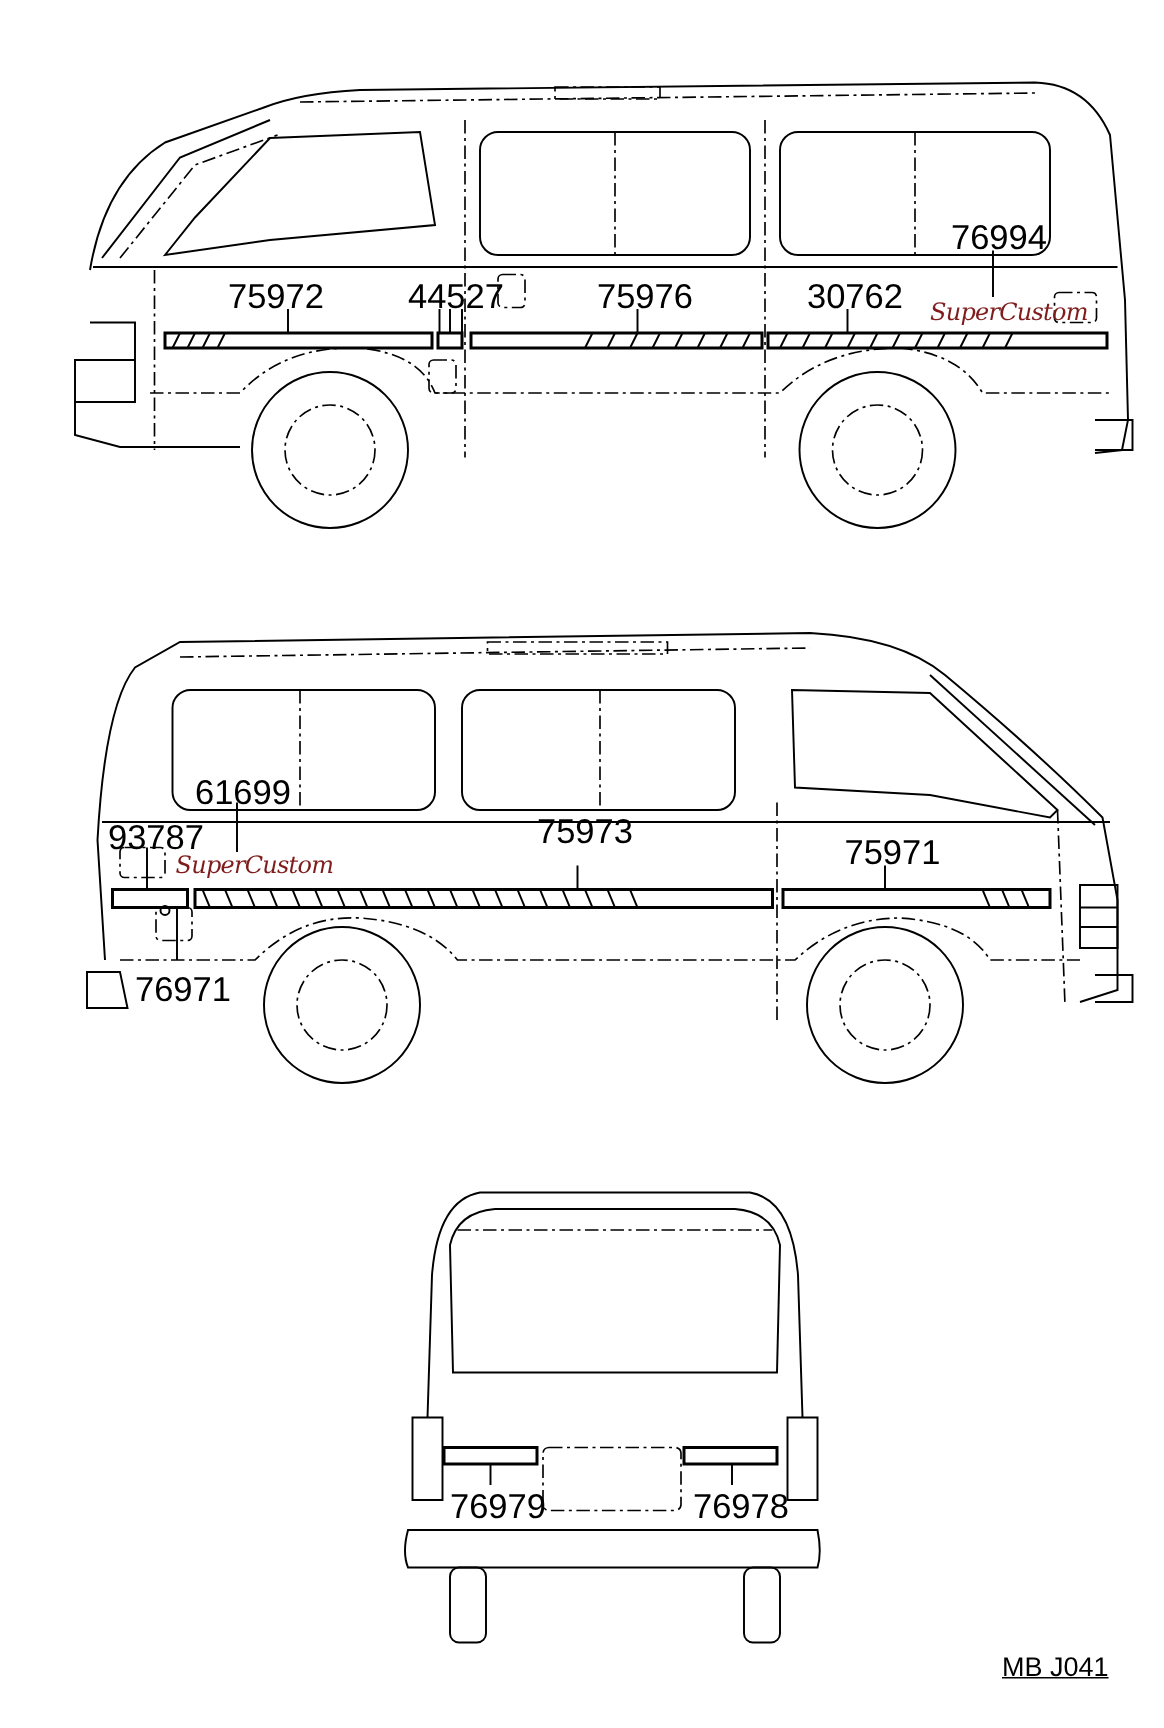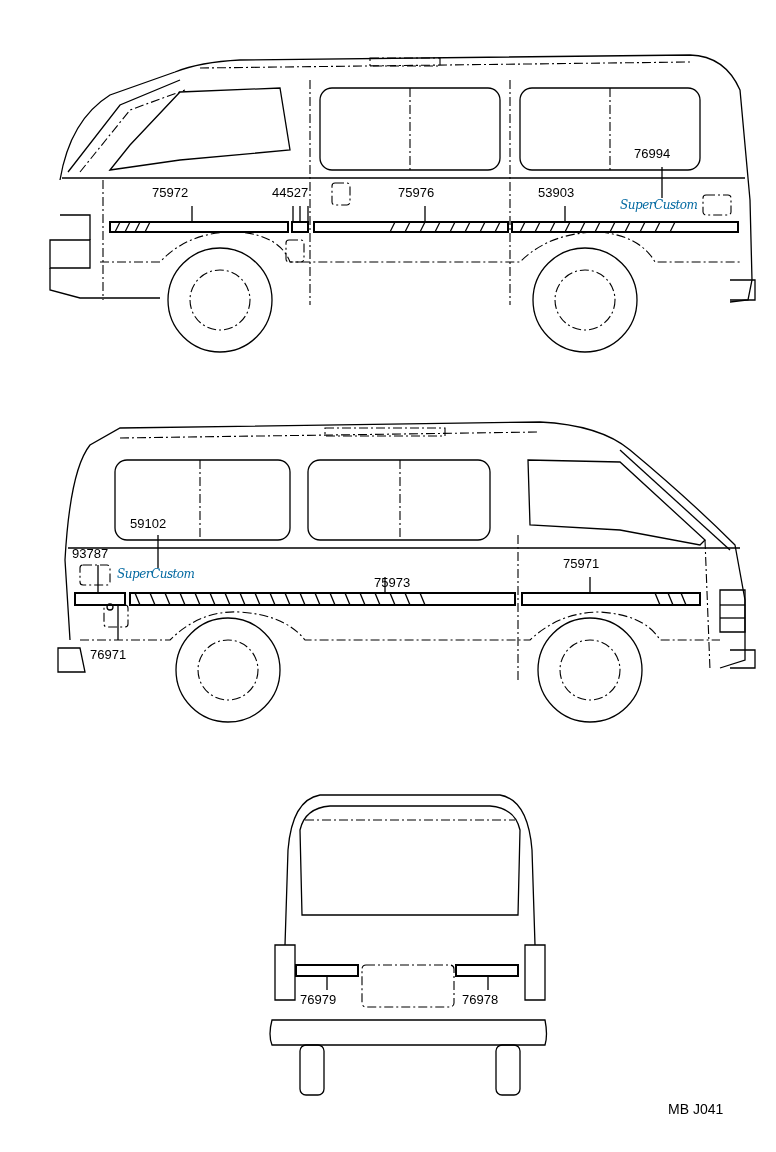--- a/index.html
+++ b/index.html
@@ -1,23 +1,23 @@
 <!DOCTYPE html>
 <html><head>
 <meta charset="utf-8">
 <style>
   html,body{margin:0;padding:0;background:#fff;}
   #canvas{position:relative;width:776px;height:1152px;background:#fff;overflow:hidden;}
   svg{position:absolute;left:0;top:0;}
   .ln{fill:none;stroke:#000;stroke-width:1.3;}
   .dl{fill:none;stroke:#000;stroke-width:1.1;stroke-dasharray:9 3 2 3;}
   .th{fill:none;stroke:#000;stroke-width:2;}
-  .lbl{position:absolute;font-family:"Liberation Sans",sans-serif;font-size:13px;color:#000;line-height:1;white-space:nowrap;}
-  .script{position:absolute;font-family:"DejaVu Serif",serif;font-style:italic;font-size:12px;color:#0369a1;white-space:nowrap;letter-spacing:-0.5px;}
-  .code{position:absolute;font-family:"Liberation Sans",sans-serif;font-size:14px;color:#000;white-space:nowrap;}
+  .lbl{position:absolute;font-family:"Liberation Sans",sans-serif;font-size:23px;color:#000;line-height:1;white-space:nowrap;}
+  .script{position:absolute;font-family:"DejaVu Serif",serif;font-style:italic;font-size:16px;color:#7f1d1d;white-space:nowrap;letter-spacing:-0.5px;}
+  .code{position:absolute;font-family:"Liberation Sans",sans-serif;font-size:18px;color:#000;white-space:nowrap;text-decoration:underline;}
 </style>
 </head>
 <body>
 
 <div id="canvas">
 <svg width="776" height="1152" viewBox="0 0 776 1152">
 
   <g>
 
     <path class="ln" d="M60,180 Q70,120 110,95 L175,72 Q200,62 240,60 L690,55 Q725,56 740,90 L750,200 L752,280 L748,300 L730,302"></path>
@@ -181,27 +181,27 @@
     <path class="ln" d="M272,1020 L545,1020 Q548,1035 545,1045 L272,1045 Q268,1035 272,1020 Z"></path>
 
     <rect class="ln" x="300" y="1045" width="24" height="50" rx="6"></rect>
     <rect class="ln" x="496" y="1045" width="24" height="50" rx="6"></rect>
   </g>
 </svg>
 
 <div class="lbl" style="left:152px;top:186px;">75972</div>
 <div class="lbl" style="left:272px;top:186px;">44527</div>
 <div class="lbl" style="left:398px;top:186px;">75976</div>
-<div class="lbl" style="left:538px;top:186px;">53903</div>
+<div class="lbl" style="left:538px;top:186px;">30762</div>
 <div class="lbl" style="left:634px;top:147px;">76994</div>
 <div class="script" style="left:620px;top:198px;">SuperCustom</div>
 
-<div class="lbl" style="left:130px;top:517px;">59102</div>
+<div class="lbl" style="left:130px;top:517px;">61699</div>
 <div class="lbl" style="left:72px;top:547px;">93787</div>
-<div class="lbl" style="left:358px;top:576px;margin-left:16px;">75973</div>
+<div class="lbl" style="left:358px;top:543px;">75973</div>
 <div class="lbl" style="left:563px;top:557px;text-align:right;">75971</div>
 <div class="lbl" style="left:90px;top:648px;text-align:right;">76971</div>
 <div class="script" style="left:117px;top:567px;">SuperCustom</div>
 
 <div class="lbl" style="left:300px;top:993px;">76979</div>
 <div class="lbl" style="left:462px;top:993px;">76978</div>
 
 <div class="code" style="left:668px;top:1101px;">MB  J041</div>
 </div>
 

